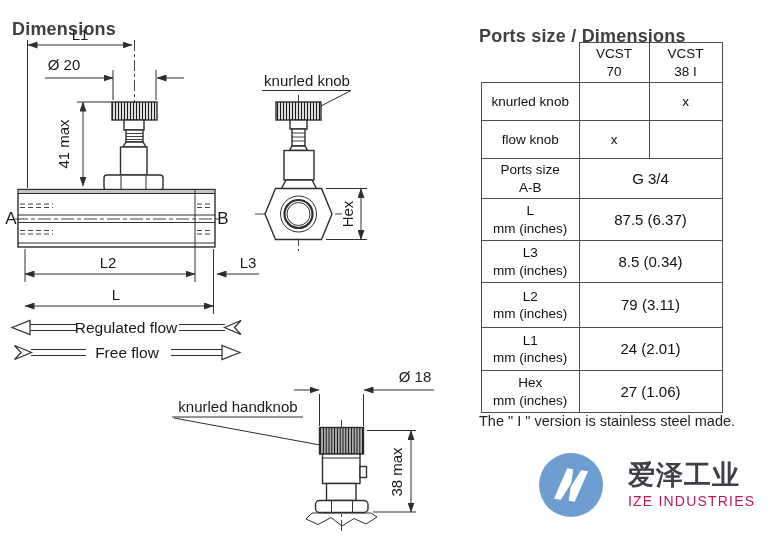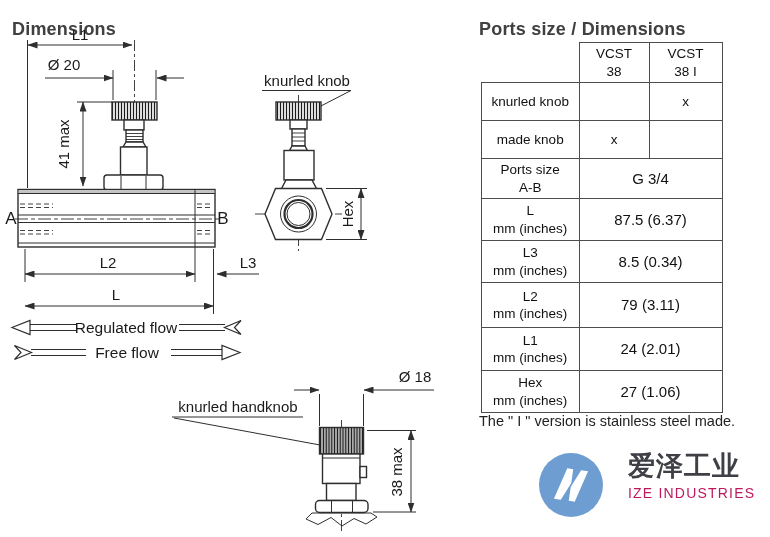--- a/index.html
+++ b/index.html
@@ -1,36 +1,36 @@
 <!DOCTYPE html>
 <html><head>
 <meta charset="utf-8">
 <style>
   html,body{margin:0;padding:0;background:#ffffff;}
   #page{position:relative;width:770px;height:537px;background:#fff;overflow:hidden;
         font-family:"Liberation Sans",sans-serif;color:#1a1a1a;}
   .title{position:absolute;font-size:18px;font-weight:bold;color:#404040;letter-spacing:0.2px;margin-top:14px;}
   #left-title{left:12px;top:5px;}
-  #right-title{left:479px;top:5px;}
+  #right-title{left:479px;top:12px;}
   svg{position:absolute;left:0;top:0;font-family:"Liberation Sans",sans-serif;}
   svg text{fill:#1a1a1a;}
   .dim{font-size:15px;}
   .flowtxt{font-size:15.5px;}
   .portlbl{font-size:17px;}
   
   #ports-table{position:absolute;left:481px;top:42px;border-collapse:collapse;table-layout:fixed;}
   #ports-table td{border:1.5px solid #4d4d4d;text-align:center;vertical-align:middle;
                   padding:2px;font-size:13.5px;line-height:1.3;color:#111;}
   #ports-table td.nob{border:none;}
   #ports-table .val{font-size:15px;}
   .c1{width:93px;} .c2{width:65px;} .c3{width:68px;}
   .cell-line{display:block;}
   #note{position:absolute;left:479px;top:413px;font-size:14.5px;color:#222;}
   
-  #logo{position:absolute;left:538px;top:452px;display:flex;}
+  #logo{position:absolute;left:538px;top:452px;display:flex;align-items:center;}
   #logo-text{margin-left:24px;}
   #logo-cn{font-size:27px;font-weight:bold;color:#3f4046;letter-spacing:1px;line-height:1.1;}
   #logo-en{font-size:14px;color:#be185d;letter-spacing:1.2px;margin-top:3px;}
 </style>
 </head>
 <body>
 
 <div id="page">
 
   <div id="left-title" class="title">Dimensions</div>
@@ -210,34 +210,34 @@
     <text x="238" y="412" class="dim" text-anchor="middle">knurled handknob</text>
     <text x="402" y="472" class="dim" text-anchor="middle" transform="rotate(-90 402 472)">38 max</text>
   </svg>
 
   <table id="ports-table">
     <tbody>
         <tr style="height:35px;">
       <td class="nob c1"></td>
       <td class="c2">
         <span class="cell-line">VCST</span>
-        <span class="cell-line">38</span>
+        <span class="cell-line">70</span>
       </td>
       <td class="c3">
         <span class="cell-line">VCST</span>
         <span class="cell-line">38 I</span>
       </td>
     </tr>
     <tr style="height:38px;">
       <td>knurled knob</td>
       <td></td>
       <td>x</td>
     </tr>
     <tr style="height:38px;">
-      <td>made knob</td>
+      <td>flow knob</td>
       <td>x</td>
       <td></td>
     </tr>
     <tr style="height:37px;">
       <td>
         <span class="cell-line">Ports size</span>
         <span class="cell-line">A-B</span>
       </td>
       <td colspan="2" class="val">G 3/4</td>
     </tr>

